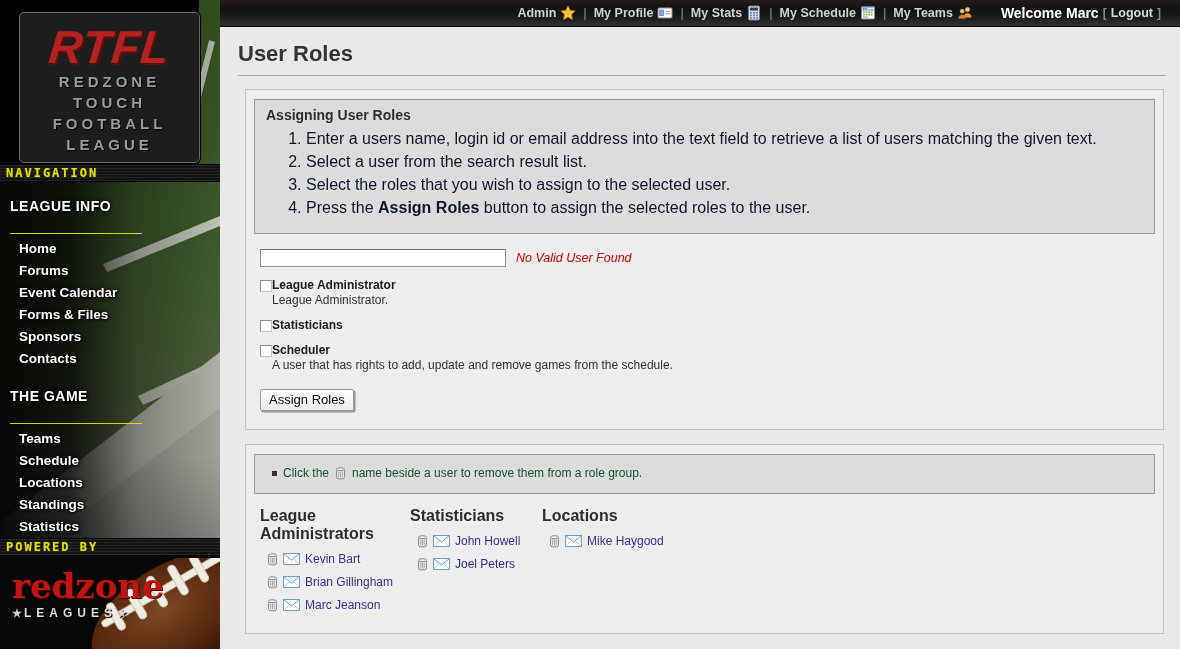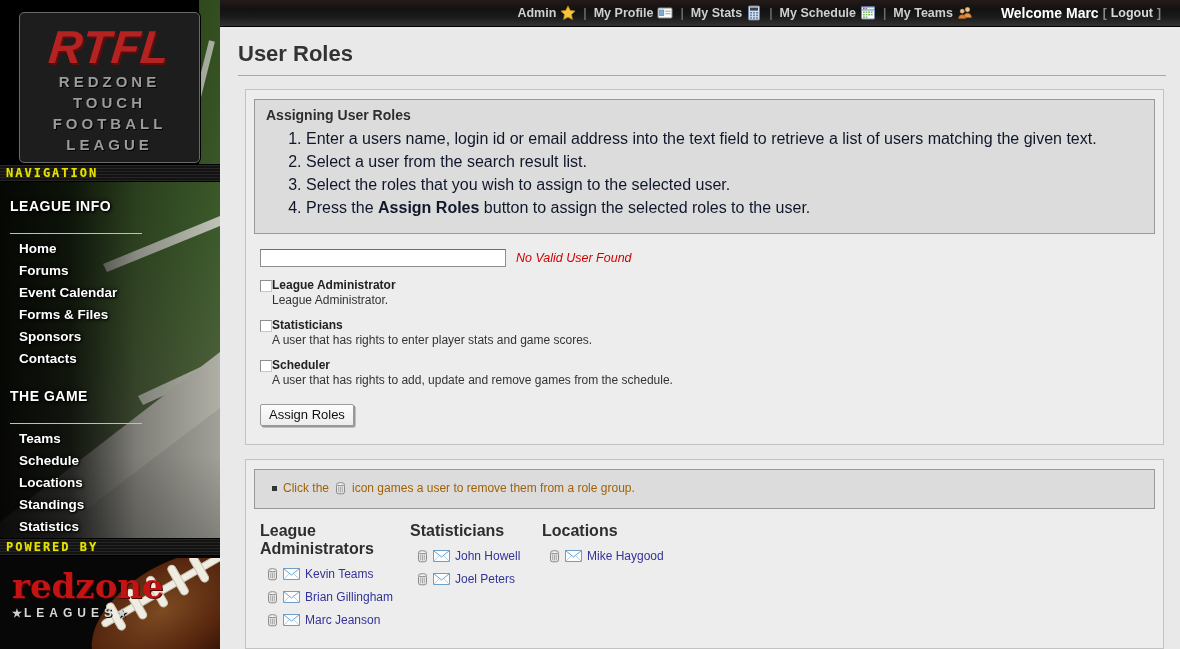--- a/index.html
+++ b/index.html
@@ -38,21 +38,21 @@
 
   .content { flex:1; background:#e9e9e9; padding:12px 14px 0 18px; overflow:hidden; }
   .page-title { font-size:22px; color:#333; margin:2px 0 8px 0; }
   .title-rule { border:none; border-top:1px solid #a8a8a8; margin:0; }
 
   .panel { margin:13px 2px 14px 7px; border:1px solid #c2c2c2; background:#ededed; padding:9px 8px 4px 8px; }
   .graybox { background:#dcdcdc; border:1px solid #999; padding:7px 11px 11px 11px; }
   .graybox h2 { font-size:14px; color:#2e2e2e; margin-bottom:4px; }
   .graybox ol { margin:7px 0 3px 24px; padding-left:16px; }
   .graybox ol li { font-size:16px; color:#0f172a; margin-bottom:5px; }
-  .bullet-line { display:flex; align-items:center; gap:6px; font-size:12px; color:#a16207; margin:4px 0 2px 6px; }
+  .bullet-line { display:flex; align-items:center; gap:6px; font-size:12px; color:#14532d; margin:4px 0 2px 6px; }
   .bullet-sq { width:5px; height:5px; background:#333; flex:0 0 5px; }
 
   .search-row { display:flex; align-items:center; margin:15px 0 11px 6px; }
   .search-row input { width:246px; height:18px; border:1px solid #8e8e8e; border-top-color:#6e6e6e; background:#fff; font-size:12px; padding:0 3px; }
   .error-msg { color:#d40000; font-style:italic; font-size:12.5px; margin-left:10px; }
 
   .role-row { display:flex; align-items:flex-start; margin:0 0 11px 6px; }
   .checkbox { width:12px; height:12px; background:#fff; border:1px solid #8e8e8e; border-bottom-color:#c6c6c6; border-right-color:#c6c6c6; margin-top:2px; flex:0 0 12px; cursor:pointer; }
   .role-name { font-size:12px; font-weight:bold; color:#222; }
   .role-desc { font-size:12px; color:#333; margin-top:1px; }
@@ -260,21 +260,20 @@
           <span class="checkbox"></span>
           <div>
             <div class="role-name">League Administrator</div>
             <div class="role-desc">League Administrator.</div>
           </div>
         </div>
         <div class="role-row">
           <span class="checkbox"></span>
           <div>
             <div class="role-name">Statisticians</div>
-            <div class="role-desc">A user that has rights to enter player stats and game scores.</div>
           </div>
         </div>
         <div class="role-row">
           <span class="checkbox"></span>
           <div>
             <div class="role-name">Scheduler</div>
             <div class="role-desc">A user that has rights to add, update and remove games from the schedule.</div>
           </div>
         </div>
 
@@ -286,42 +285,42 @@
           <div class="bullet-line">
             <span class="bullet-sq"></span>
             <span>Click the</span>
             <svg width="11" height="14" viewBox="0 0 11 14">
                 <rect x="1.5" y="3.2" width="8" height="9.6" rx="2" fill="#e6e6e6" stroke="#8a8a8a"></rect>
                 <ellipse cx="5.5" cy="3.2" rx="4" ry="1.5" fill="#f2f2f2" stroke="#8a8a8a"></ellipse>
                 <line x1="3.7" y1="5.6" x2="3.7" y2="11.2" stroke="#aaa"></line>
                 <line x1="5.5" y1="5.8" x2="5.5" y2="11.4" stroke="#aaa"></line>
                 <line x1="7.3" y1="5.6" x2="7.3" y2="11.2" stroke="#aaa"></line>
               </svg>
-            <span>icon games a user to remove them from a role group.</span>
+            <span>name beside a user to remove them from a role group.</span>
           </div>
         </div>
 
         <div class="groups">
 
           <div class="group">
             <h4>League Administrators</h4>
             <div class="user-row">
               <svg class="icon-btn" width="11" height="14" viewBox="0 0 11 14">
                   <rect x="1.5" y="3.2" width="8" height="9.6" rx="2" fill="#e6e6e6" stroke="#8a8a8a"></rect>
                   <ellipse cx="5.5" cy="3.2" rx="4" ry="1.5" fill="#f2f2f2" stroke="#8a8a8a"></ellipse>
                   <line x1="3.7" y1="5.6" x2="3.7" y2="11.2" stroke="#aaa"></line>
                   <line x1="5.5" y1="5.8" x2="5.5" y2="11.4" stroke="#aaa"></line>
                   <line x1="7.3" y1="5.6" x2="7.3" y2="11.2" stroke="#aaa"></line>
                 </svg>
               <svg class="icon-btn" width="17" height="12" viewBox="0 0 17 12">
                   <rect x="0.5" y="0.5" width="16" height="11" fill="#fdfdfd" stroke="#6f9fc8"></rect>
                   <path d="M0.5 0.5 L8.5 7 L16.5 0.5" fill="none" stroke="#6f9fc8"></path>
                   <path d="M0.5 11.5 L6 6 M16.5 11.5 L11 6" fill="none" stroke="#b8d2e8"></path>
                 </svg>
-              <span class="user-name">Kevin Teams</span>
+              <span class="user-name">Kevin Bart</span>
             </div>
             <div class="user-row">
               <svg class="icon-btn" width="11" height="14" viewBox="0 0 11 14">
                   <rect x="1.5" y="3.2" width="8" height="9.6" rx="2" fill="#e6e6e6" stroke="#8a8a8a"></rect>
                   <ellipse cx="5.5" cy="3.2" rx="4" ry="1.5" fill="#f2f2f2" stroke="#8a8a8a"></ellipse>
                   <line x1="3.7" y1="5.6" x2="3.7" y2="11.2" stroke="#aaa"></line>
                   <line x1="5.5" y1="5.8" x2="5.5" y2="11.4" stroke="#aaa"></line>
                   <line x1="7.3" y1="5.6" x2="7.3" y2="11.2" stroke="#aaa"></line>
                 </svg>
               <svg class="icon-btn" width="17" height="12" viewBox="0 0 17 12">

